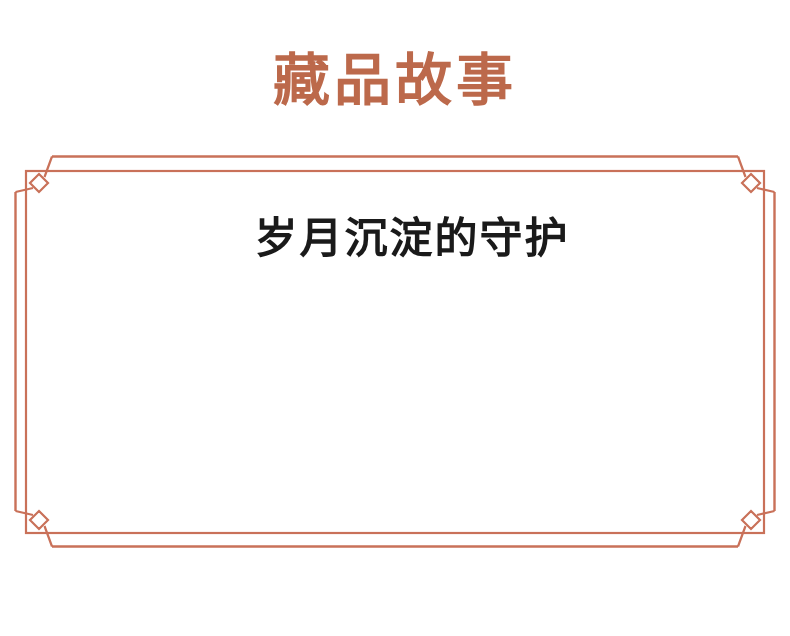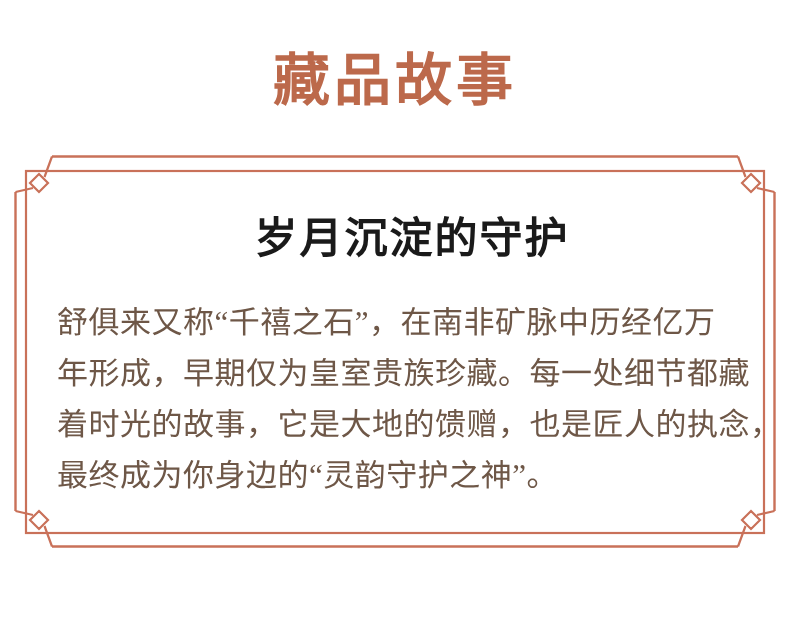--- a/index.html
+++ b/index.html
@@ -89,20 +89,14 @@
              M 738 546.5 L 745.5 526 M 774.5 511 L 757 515"></path>
 
     <path class="frame-stroke thin" d="M 39 174 L 48 183 L 39 192 L 30 183 Z
              M 751 174 L 760 183 L 751 192 L 742 183 Z
              M 39 511 L 48 520 L 39 529 L 30 520 Z
              M 751 511 L 760 520 L 751 529 L 742 520 Z"></path>
   </svg>
 
   <h2 class="story-heading">岁月沉淀的守护</h2>
 
-  <div class="story-body">
-    <div class="story-line">舒俱来又称“千禧之石”，在南非矿脉中历经亿万</div>
-    <div class="story-line">年形成，早期仅为皇室贵族珍藏。每一处细节都藏</div>
-    <div class="story-line">着时光的故事，它是大地的馈赠，也是匠人的执念，</div>
-    <div class="story-line">最终成为你身边的“灵韵守护之神”。</div>
-  </div>
 
 </div>
 
 </body></html>

